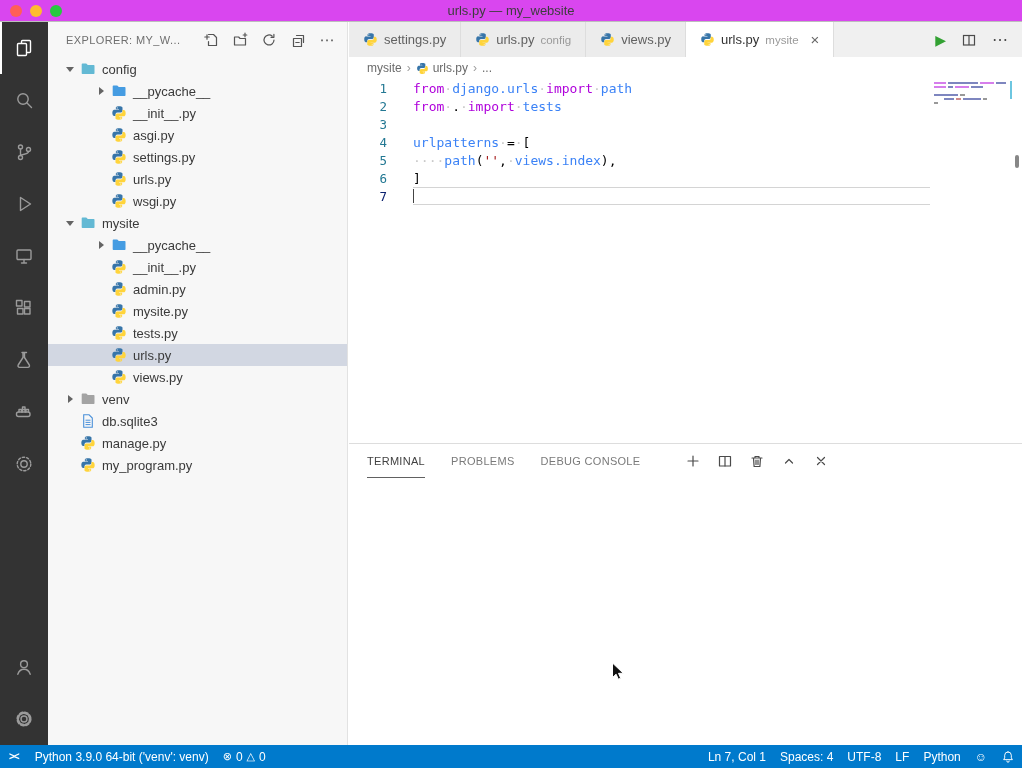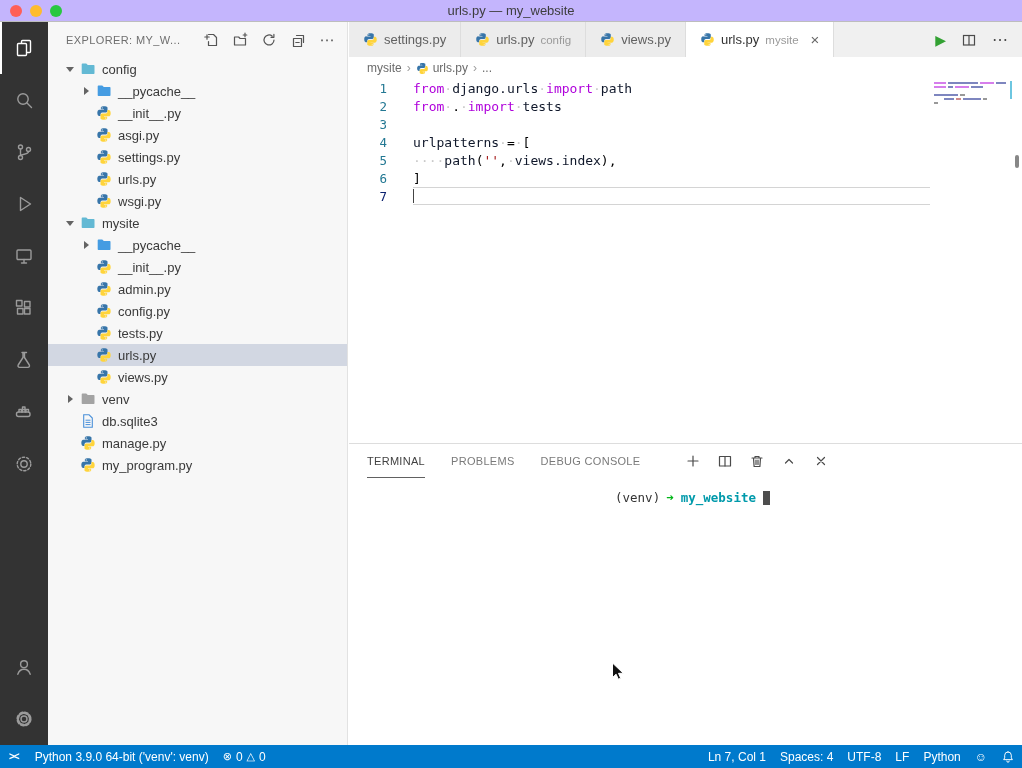--- a/index.html
+++ b/index.html
@@ -1,20 +1,20 @@
 <!DOCTYPE html>
 <html><head>
 <meta charset="utf-8">
 <style>
   * { margin:0; padding:0; box-sizing:border-box; }
   html,body { width:1022px; height:768px; overflow:hidden; }
   body { position:relative; background:#fff; font-family:"Liberation Sans",sans-serif; user-select:none; }
 
   
-  .titlebar { position:absolute; left:0; top:0; width:1022px; height:22px; background:#c4b5fd;
+  .titlebar { position:absolute; left:0; top:0; width:1022px; height:22px; background:#d946ef;
               border-bottom:1px solid #bdbdbd; display:flex; align-items:center; justify-content:center; }
   .traffic { position:absolute; left:10px; top:0; height:22px; display:flex; align-items:center; gap:8px; }
   .tl { width:12px; height:12px; border-radius:50%; cursor:pointer; }
   .tl.red { background:#ff5f57; } .tl.yellow { background:#febc2e; } .tl.green { background:#28c840; }
   .wtitle { font-size:13px; color:#3d3d3d; }
 
   
   .activitybar { position:absolute; left:0; top:22px; bottom:23px; width:48px; background:#333;
                  display:flex; flex-direction:column; }
   .ab-item { height:52px; display:flex; align-items:center; justify-content:center; color:#9b9b9b;
@@ -31,21 +31,21 @@
   .sb-header { height:36px; display:flex; align-items:center; padding:0 10px 0 18px; }
   .sb-title { font-size:11px; color:#6f6f6f; letter-spacing:.4px; white-space:nowrap;text-align:center; }
   .sb-actions { margin-left:auto; display:flex; align-items:center; gap:9px; color:#555; }
   .sb-actions .act { width:20px; height:20px; display:flex; align-items:center; justify-content:center;
                      cursor:pointer; border-radius:3px; font-size:15px; }
   .sb-actions svg { width:16px; height:16px; fill:none; stroke:currentColor; stroke-width:1.2;
                     stroke-linecap:round; stroke-linejoin:round; }
   .tree { font-size:13px; color:#3a3a3a; }
   .row { height:22px; display:flex; align-items:center; cursor:pointer; white-space:nowrap; }
   .row.lvl0 { padding-left:14px; }
-  .row.lvl1 { padding-left:30px; }
+  .row.lvl1 { padding-left:45px; }
   .row.selected { background:#d2d7e2; }
   .chev { width:16px; flex:none; display:flex; justify-content:center; }
   .tri-r { width:0; height:0; border-left:5px solid #646464; border-top:4px solid transparent; border-bottom:4px solid transparent; }
   .tri-d { width:0; height:0; border-top:5px solid #646464; border-left:4px solid transparent; border-right:4px solid transparent; }
   .ficon { width:16px; height:16px; flex:none; margin:0 6px 0 2px; }
   .fc-open { color:#63b9d4; } .fc-blue { color:#459ce2; } .fc-slate { color:#849bac; }
   .fc-gray { color:#a3a3a3; } .fc-db { color:#4a90d9; }
 
   
   .editor { position:absolute; left:349px; top:22px; right:0; bottom:23px; background:#fff; }
@@ -70,21 +70,21 @@
   .code-region { position:absolute; left:0; right:0; top:57px; height:364px;
                  font-family:"DejaVu Sans Mono",monospace; font-size:13px; overflow:hidden; }
   .code-line { height:18px; display:flex; align-items:center; position:relative; cursor:text; }
   .ln { width:38px; flex:none; text-align:right; margin-right:26px; color:#237893; font-size:12.5px; }
   .code-line.current .ln { color:#0b216f; }
   .code-line.current::before { content:""; position:absolute; left:64px; right:92px; top:0; bottom:0;
                                border-top:1px solid #d4d4d4; border-bottom:1px solid #d4d4d4; }
   .code-text { white-space:pre; }
   .code-text span { white-space:pre; }
   .code-text .kw { color:#af00db; }
-  .code-text .name { color:#0f172a; }
+  .code-text .name { color:#3b82f6; }
   .code-text .plain { color:#000; }
   .code-text .str { color:#a31515; }
   .code-text .ws { color:#c9c9c9; }
   .caret { position:absolute; left:64px; top:2px; width:1px; height:14px; background:#444; }
 
   .minimap { position:absolute; right:14px; top:3px; width:74px; cursor:pointer; }
   .mm-row { display:flex; gap:2px; height:2px; margin-bottom:2px; opacity:.5; }
   .mm-row i { height:2px; display:block; }
   .mm-gap { height:4px; }
   .mm-edge { position:absolute; right:10px; top:2px; width:2px; height:18px; background:#49b8d8; opacity:.8; }
@@ -342,21 +342,21 @@
       <svg class="ficon">
           <use href="#i-py"></use>
         </svg>
       <span class="lbl">admin.py</span>
     </div>
     <div class="row lvl1">
       <span class="chev"></span>
       <svg class="ficon">
           <use href="#i-py"></use>
         </svg>
-      <span class="lbl">config.py</span>
+      <span class="lbl">mysite.py</span>
     </div>
     <div class="row lvl1">
       <span class="chev"></span>
       <svg class="ficon">
           <use href="#i-py"></use>
         </svg>
       <span class="lbl">tests.py</span>
     </div>
     <div class="row lvl1 selected">
       <span class="chev"></span>
@@ -548,23 +548,20 @@
               <path d="M4.5 10l3.5-3.5L11.5 10"></path>
             </svg>
         </span>
         <span class="pa">
           <svg viewBox="0 0 16 16">
               <path d="M4.5 4.5l7 7M11.5 4.5l-7 7"></path>
             </svg>
         </span>
       </span>
     </div>
-    <div class="term">
-      <span>(venv)</span><span class="arrow">➜</span><span class="cwd">my_website</span><span class="cursor"></span>
-    </div>
   </div>
 </div>
 
 <div class="statusbar">
   <div class="sb-item remote">
     <span>&gt;&lt;</span>
   </div>
   <div class="sb-item">Python 3.9.0 64-bit ('venv': venv)</div>
   <div class="sb-item">
     <span class="sicon">⊗</span>

